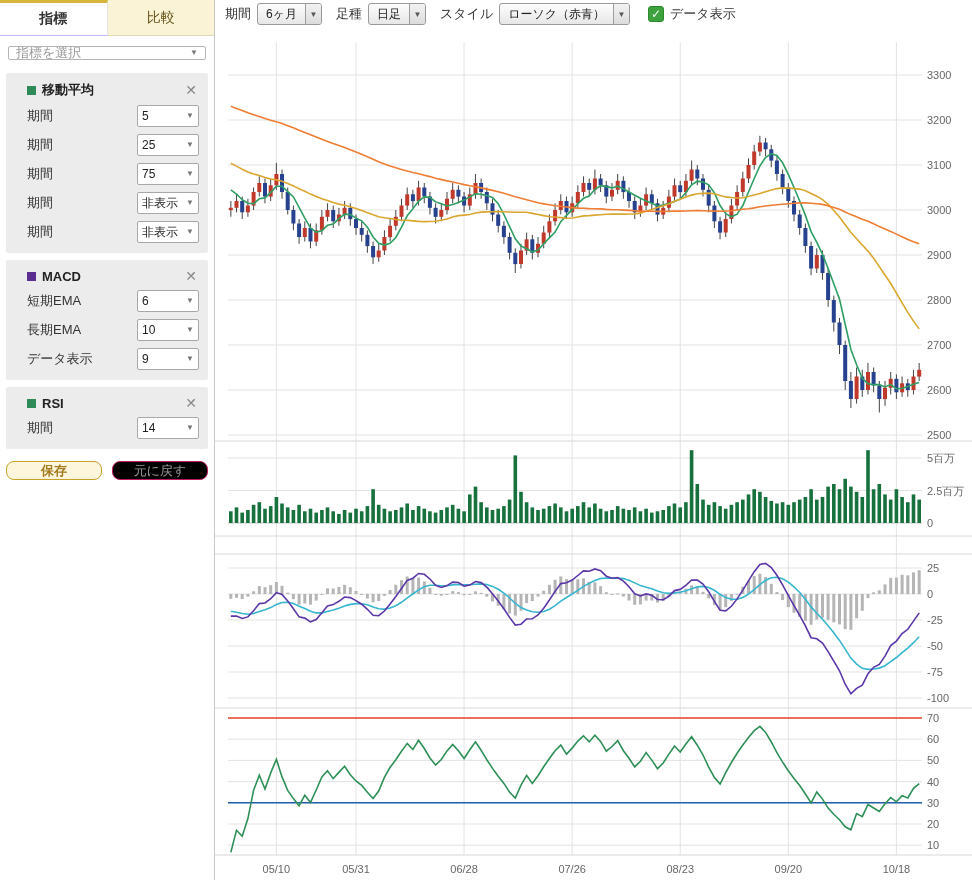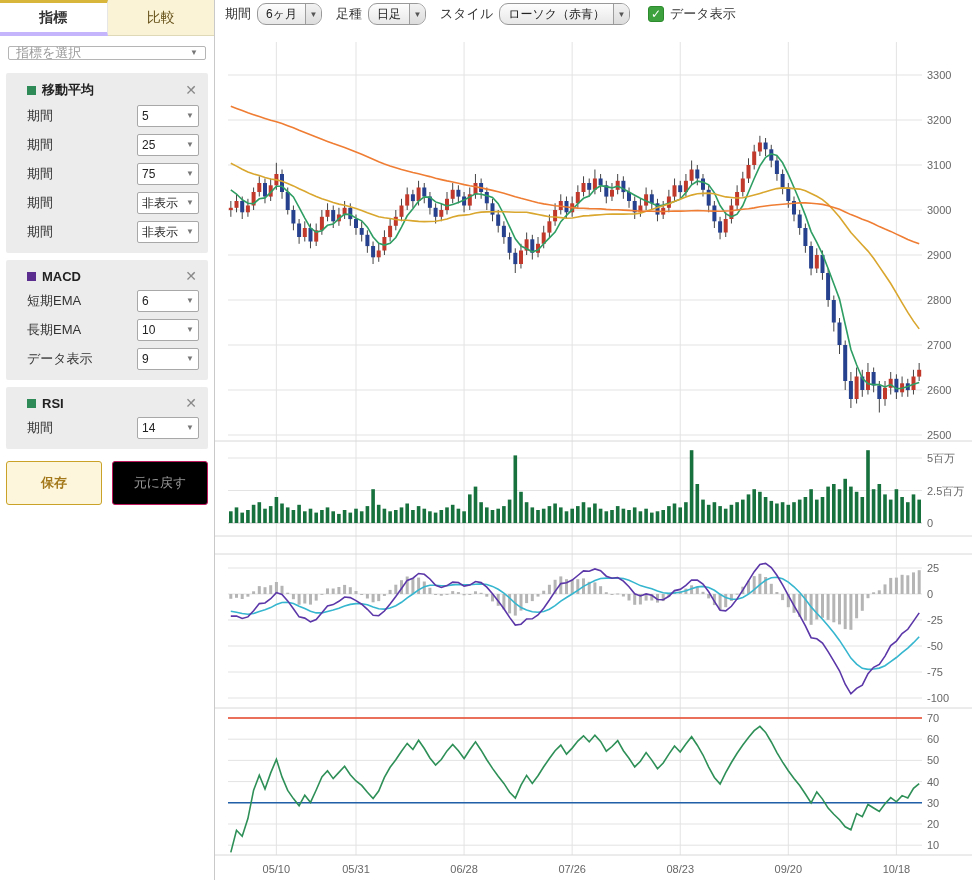--- a/index.html
+++ b/index.html
@@ -3,42 +3,42 @@
 <meta charset="utf-8">
 <style>
 *{box-sizing:border-box;margin:0;padding:0}
 html,body{width:972px;height:880px;overflow:hidden}
 body{font-family:"Liberation Sans","DejaVu Sans",sans-serif;background:#fff;color:#333;font-size:13px}
 .app{display:flex;width:972px;height:880px}
 
 .sidebar{width:215px;flex:0 0 215px;border-right:1px solid #c9c9c9;background:#fff;display:flex;flex-direction:column}
 .tabs{display:flex;height:36px;flex:0 0 36px}
 .tab{flex:1;display:flex;align-items:center;justify-content:center;font-size:14px;cursor:pointer}
-.tab.active{background:#fff;font-weight:bold;color:#333;border-top:3px solid #d8b63c;border-right:1px solid #e6e6e6;border-bottom:4px solid #c4b5fd}
+.tab.active{background:#fff;font-weight:bold;color:#333;border-top:3px solid #d8b63c;border-right:1px solid #e6e6e6;border-bottom:1px solid #c4b5fd}
 .tab.inactive{background:#fbf3d6;color:#66521a;border-bottom:1px solid #e0d9b8}
 .select-wrap{margin:10px 8px 6px 8px;height:14px;border:1px solid #b5b5b5;border-radius:2px;display:flex;align-items:center;justify-content:space-between;padding:0 7px;color:#999;background:#fff;cursor:pointer}
 .arr{font-size:8px;color:#777;line-height:1}
 .ind{background:#ececec;margin:7px 6px 0 6px;padding:8px 9px 9px 21px;border-radius:2px}
 .ind-head{display:flex;align-items:center;margin-bottom:5px}
 .sq{width:9px;height:9px;margin-right:6px;flex:0 0 9px}
 .ind-title{font-weight:bold;font-size:13px;flex:1;color:#222}
 .x{color:#888;font-size:14px;cursor:pointer;padding:0 2px}
 .row{display:flex;align-items:center;justify-content:space-between;margin-top:5px;height:24px}
 .lbl{font-size:13px;color:#333}
 .mini{width:62px;height:22px;background:#fff;border:1px solid #a8a8a8;border-radius:2px;display:flex;align-items:center;justify-content:space-between;padding:0 4px;font-size:12px;color:#222;cursor:pointer;white-space:nowrap;overflow:hidden}
 .btns{display:flex;gap:10px;margin:12px 6px 0 6px}
-.btn{flex:1;height:44px;border-radius:3px;font-size:13px;display:flex;align-items:center;justify-content:center;cursor:pointer}
+.btn{flex:1;height:19px;border-radius:8px;font-size:13px;display:flex;align-items:center;justify-content:center;cursor:pointer}
 .btn-save{background:#fdf6dc;border:1px solid #c9a227;color:#a3791c;font-weight:bold}
 .btn-reset{background:#000000;border:1px solid #be185d;color:#999}
 
 .main{flex:1;display:flex;flex-direction:column;min-width:0}
 .toolbar{height:28px;flex:0 0 28px;display:flex;align-items:center;padding:0 10px;background:#fff}
 .tb-label{color:#333;margin:0 6px 0 14px}
 .tb-label:first-child{margin-left:0}
-.tb-btn{display:flex;align-items:stretch;border:1px solid #999;border-radius:9px;overflow:hidden;background:linear-gradient(#fdfdfd,#e7e7e7);height:22px;cursor:pointer}
+.tb-btn{display:flex;align-items:stretch;border:1px solid #999;border-radius:3px;overflow:hidden;background:linear-gradient(#fdfdfd,#e7e7e7);height:22px;cursor:pointer}
 .tb-btn .val{padding:0 8px;font-size:12px;display:flex;align-items:center;color:#222}
 .tb-btn .dd{width:16px;border-left:1px solid #9d9d9d;display:flex;align-items:center;justify-content:center;font-size:8px;color:#555;background:linear-gradient(#f2f2f2,#dcdcdc)}
 .chk{width:16px;height:16px;background:#3da23d;border:1px solid #2d8a2d;border-radius:3px;color:#fff;font-size:12px;font-weight:bold;display:flex;align-items:center;justify-content:center;margin:0 6px 0 18px;cursor:pointer}
 .chart-wrap{flex:1;position:relative}
 svg{display:block;font-family:"Liberation Sans","DejaVu Sans",sans-serif}
 </style>
 </head>
 <body>
 
 <div class="app">

